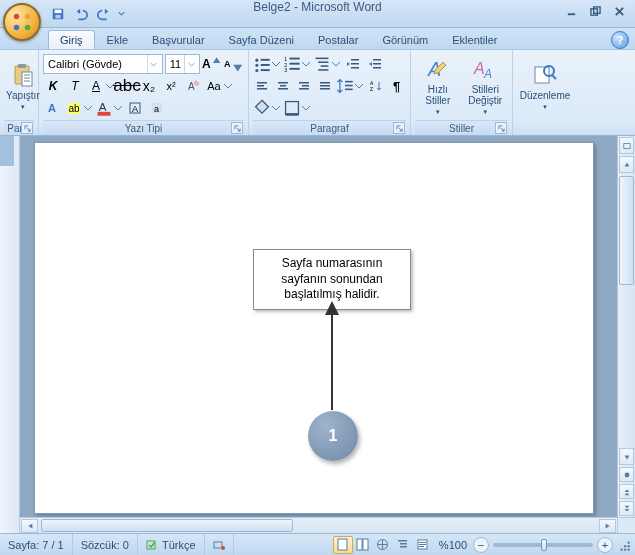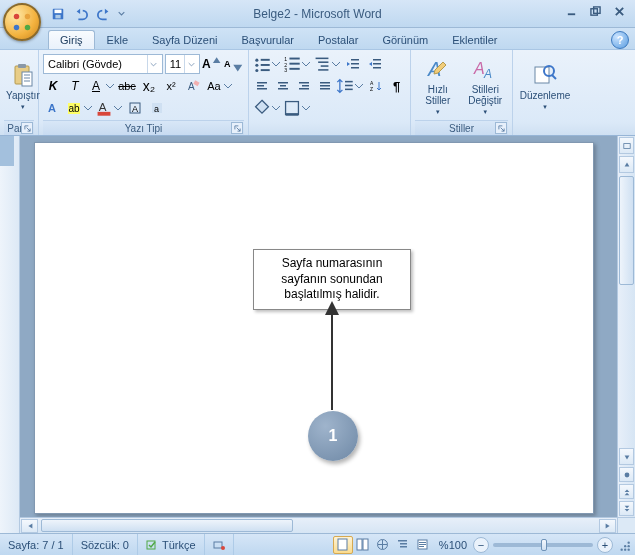--- a/index.html
+++ b/index.html
@@ -1,19 +1,19 @@
 <!DOCTYPE html>
 <html><head>
 <meta charset="utf-8">
 <style>
   * { box-sizing: border-box; margin: 0; padding: 0; font-family: "Segoe UI", Tahoma, sans-serif; }
   body { width: 635px; height: 555px; background: #fff; overflow: hidden; position: relative; }
 
   
-  .titlebar { height: 28px; background: linear-gradient(to bottom, #d6e6f7 0%, #bfd8f0 100%); display: flex; align-items: center; position: relative; border-bottom: 1px solid #9db9d6; }
+  .titlebar { height: 28px; background: linear-gradient(to bottom, #d6e6f7 0%, #bfd8f0 100%); display: flex; position: relative; border-bottom: 1px solid #9db9d6; }
   .office-btn { width: 38px; height: 38px; position: absolute; left: 3px; top: 3px; z-index: 10; border-radius: 50%; background: radial-gradient(circle at 30% 30%, #ffe9a8, #f3b23e 60%, #c9831c); border: 2px solid #8a6a2c; box-shadow: 0 1px 3px rgba(0,0,0,0.4); display: flex; align-items: center; justify-content: center; }
   .office-btn svg { width: 22px; height: 22px; }
   .qat { margin-left: 48px; display: flex; gap: 3px; align-items: center; }
   .qat-btn { width: 20px; height: 20px; display: flex; align-items: center; justify-content: center; border-radius: 3px; }
   .qat-btn svg { width: 14px; height: 14px; }
   .qat-sep { width: 9px; height: 18px; display: flex; align-items: center; justify-content: center; color: #5a7da3; }
   .title-text { position: absolute; left: 50%; transform: translateX(-50%); font-size: 12px; color: #3a5b7f; }
   .win-controls { position: absolute; right: 4px; top: 2px; display: flex; }
   .win-btn { width: 24px; height: 18px; display: flex; align-items: center; justify-content: center; }
   .win-btn svg { width: 11px; height: 11px; }
@@ -140,22 +140,22 @@
         <svg viewBox="0 0 12 12">
           <path d="M2 2l8 8M10 2l-8 8" stroke="#3a5b7f" stroke-width="2"></path>
         </svg>
       </div>
   </div>
 </div>
 
 <div class="tabstrip">
   <div class="tab active">Giriş</div>
   <div class="tab">Ekle</div>
+  <div class="tab">Başvurular</div>
   <div class="tab">Sayfa Düzeni</div>
-  <div class="tab">Başvurular</div>
   <div class="tab">Postalar</div>
   <div class="tab">Görünüm</div>
   <div class="tab">Eklentiler</div>
   <div class="help">?</div>
 </div>
 
 <div class="ribbon">
 
   <div class="group" style="width:39px">
     <div class="group-body">
@@ -223,21 +223,21 @@
             <div class="half">
               <span style="text-decoration:underline;font-size:12px">A</span>
             </div>
             <div class="drop">
               <svg class="drop-mini" viewBox="0 0 10 10">
                 <path d="M1 3l4 4 4-4" stroke="#5a7da3" fill="none"></path>
               </svg>
             </div>
           </div>
         <div class="iconbtn">
-            <span style="text-decoration:line-through;font-size:11px">abc</span>
+            <span style="text-decoration:line-through;font-size:17px">abc</span>
           </div>
         <div class="iconbtn">
             <span style="font-size:14px">x₂</span>
           </div>
         <div class="iconbtn">
             <span style="font-size:11px">x²</span>
           </div>
         <div class="iconbtn">
             <svg viewBox="0 0 14 14">
               <text x="2" y="11" font-size="10" fill="#3a5b7f">A</text>
@@ -453,20 +453,28 @@
               </svg>
             </div>
             <div class="drop">
               <svg class="drop-mini" viewBox="0 0 10 10">
                 <path d="M1 3l4 4 4-4" stroke="#5a7da3" fill="none"></path>
               </svg>
             </div>
           </div>
       </div>
     </div>
+    <div class="group-label">
+        <span>Paragraf</span>
+        <div class="launcher">
+          <svg viewBox="0 0 8 8">
+            <path d="M1 1h4M1 1v4M3 3l4 4M7 4v3h-3" stroke="#5a7da3" fill="none"></path>
+          </svg>
+        </div>
+      </div>
   </div>
 
   <div class="group" style="width:102px">
     <div class="group-body">
       <div class="bigbtn" style="width:48px">
         <svg viewBox="0 0 26 26">
             <text x="3" y="20" font-size="20" font-style="italic" fill="#4a89c8" font-family="Georgia">A</text>
             <path d="M18 6l3 3-8 8-4 1 1-4z" fill="#f2cd7a" stroke="#b49a4f"></path>
           </svg>
         <span>Hızlı Stiller</span>

